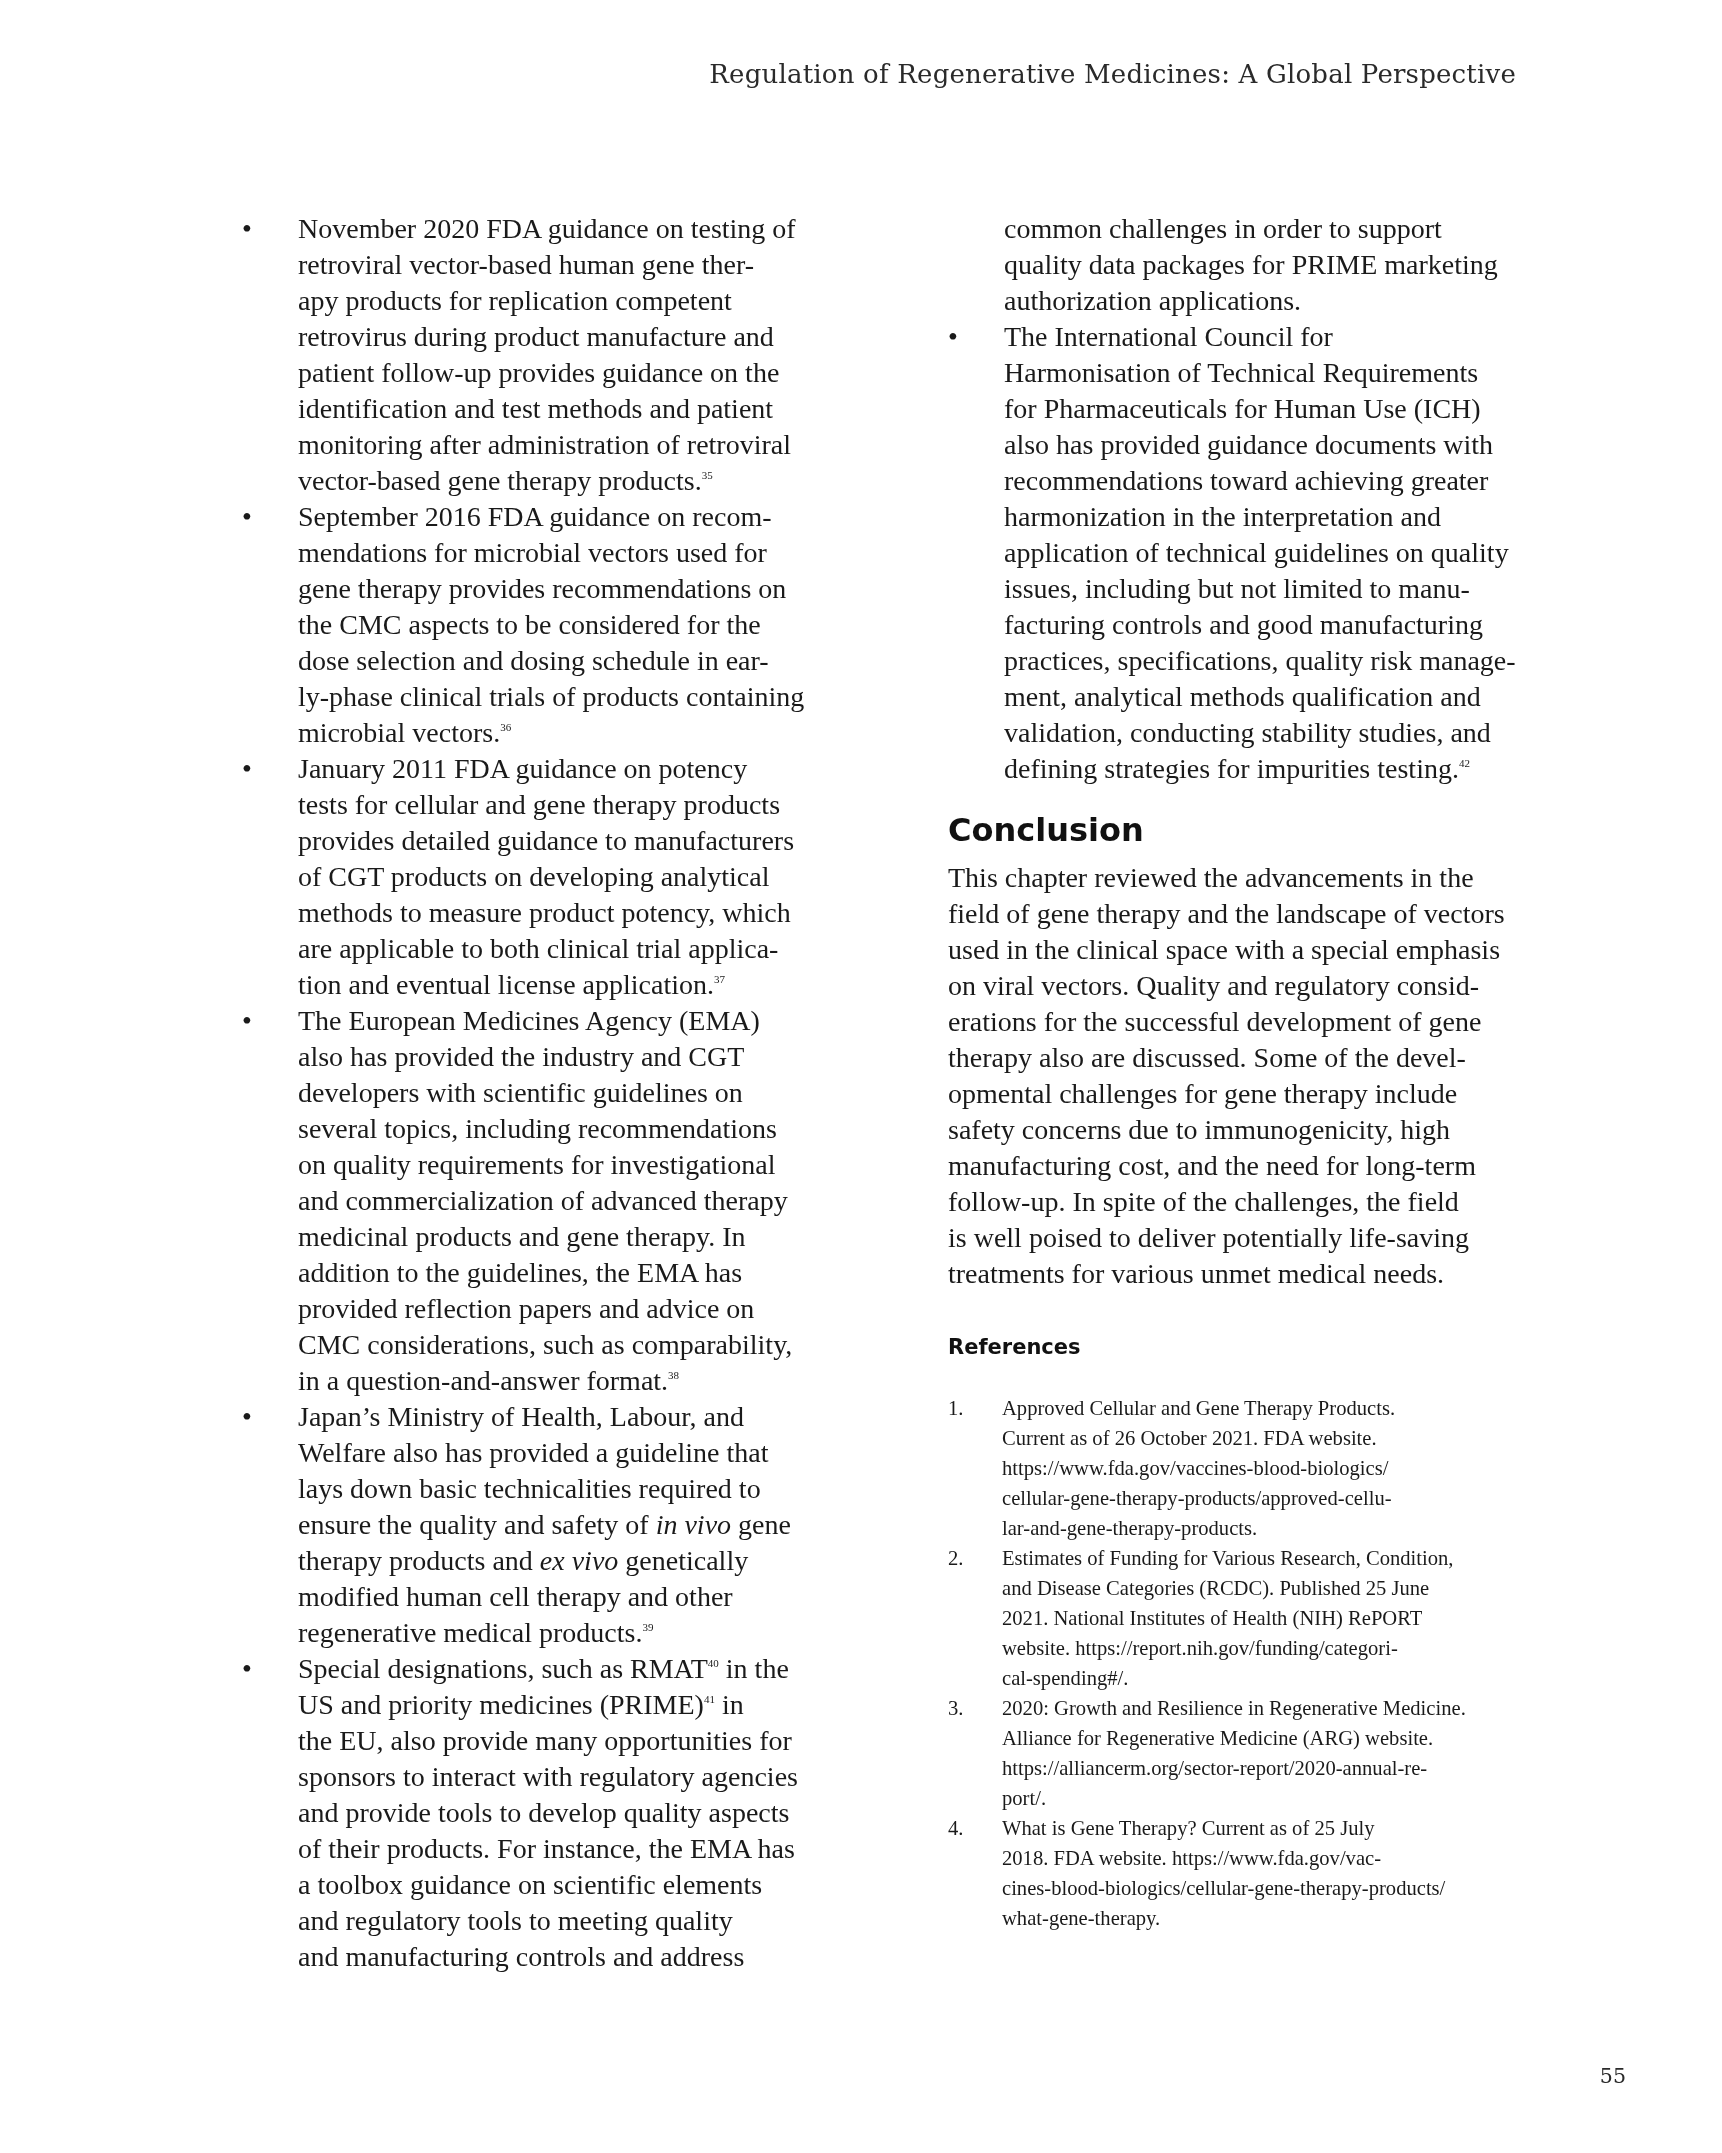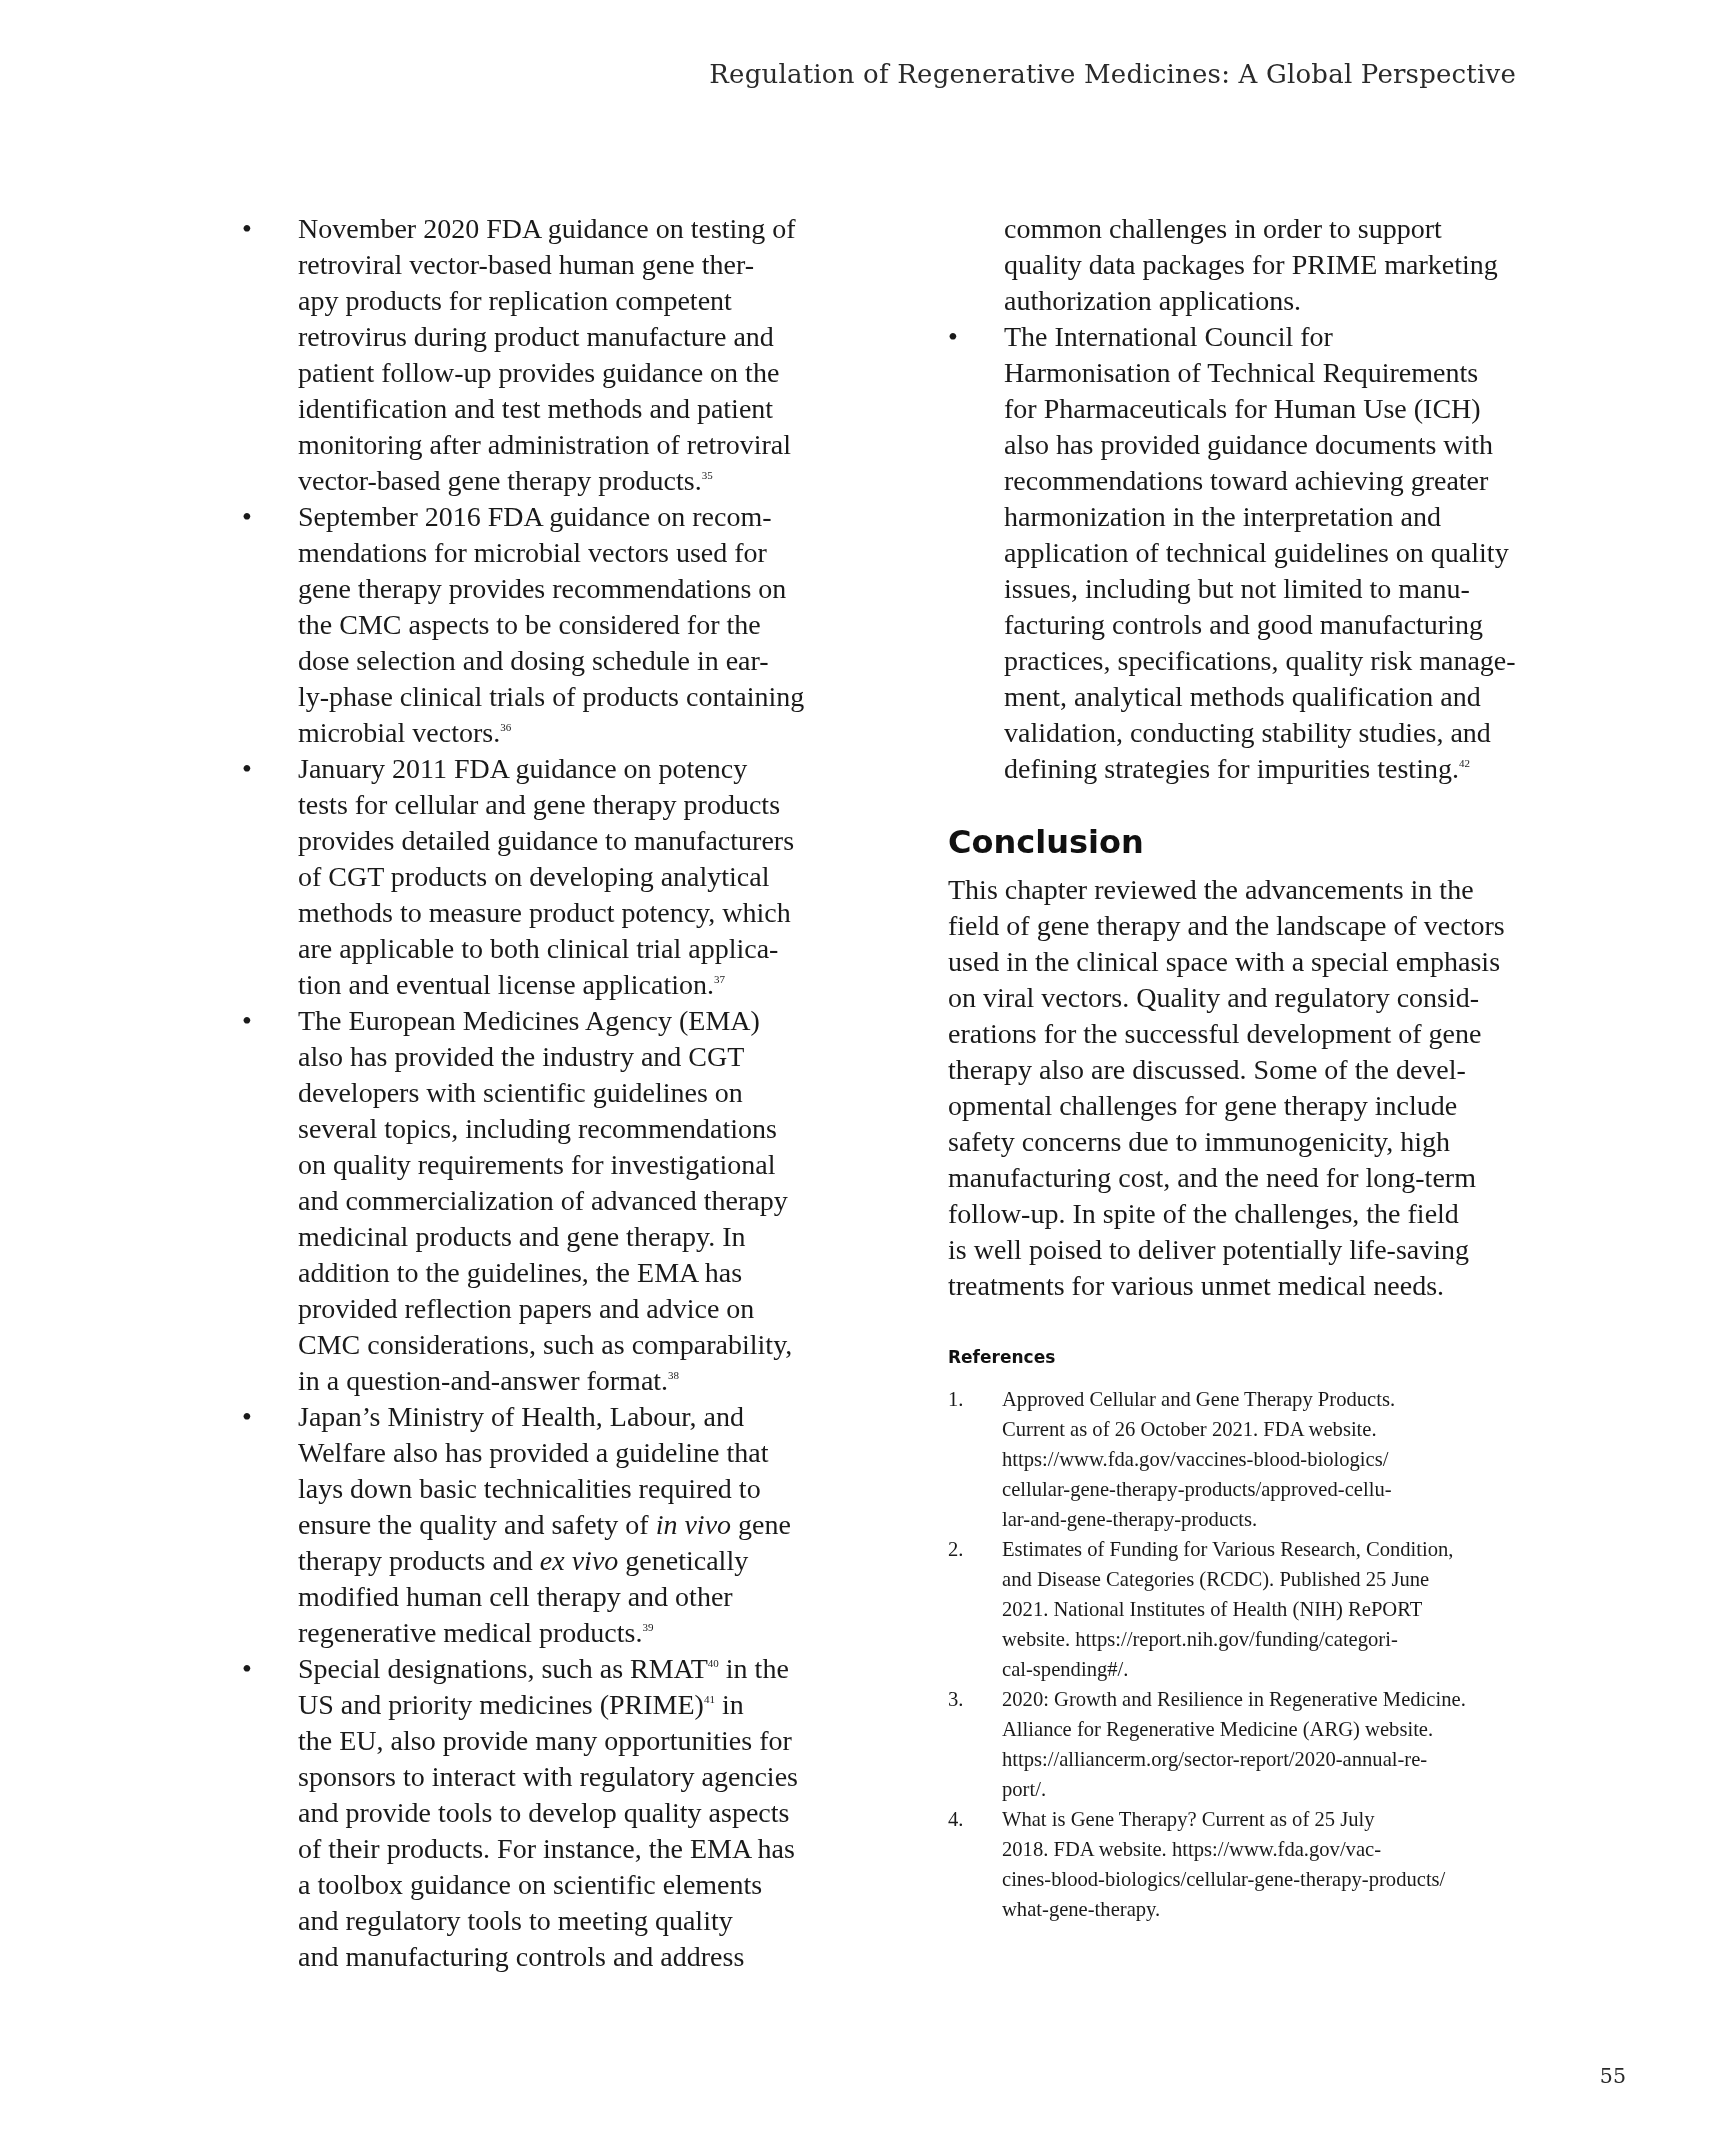--- a/index.html
+++ b/index.html
@@ -13,25 +13,25 @@
   .col-right { left: 948px; width: 618px; }
   .body-text {
     font-family: "Liberation Serif", serif; font-size: 28px; line-height: 36px; color: #1a1a1a;
   }
   .bullet-item { position: relative; padding-left: 56px; }
   .bullet-dot { position: absolute; left: 0; top: 0; width: 19px; }
   .line { display: block; white-space: nowrap; }
   sup { font-size: 11px; line-height: 0; vertical-align: 11.2px; }
   .heading-conclusion {
     font-family: "DejaVu Sans", sans-serif; font-weight: bold; font-size: 32px;
-    margin-top: 36px; margin-bottom: 11.2px; color: #111;
+    margin-top: 24px; margin-bottom: 11.2px; color: #111;
   }
   .heading-references {
-    font-family: "DejaVu Sans", sans-serif; font-weight: bold; font-size: 17px;
-    margin-top: 43px; margin-bottom: 17px; color: #111;
+    font-family: "DejaVu Sans", sans-serif; font-weight: bold; font-size: 21px;
+    margin-top: 43px; margin-bottom: 34px; color: #111;
   }
   .ref-text {
     font-family: "Liberation Serif", serif; font-size: 20.6px; line-height: 30px; color: #1a1a1a;
   }
   .ref-item { position: relative; padding-left: 54px; }
   .ref-num { position: absolute; left: 0; top: 0; }
   .page-number {
     position: absolute; right: 96px; top: 2064px;
     font-family: "DejaVu Serif", serif; font-size: 20.6px; color: #2a2a2a;
   }

